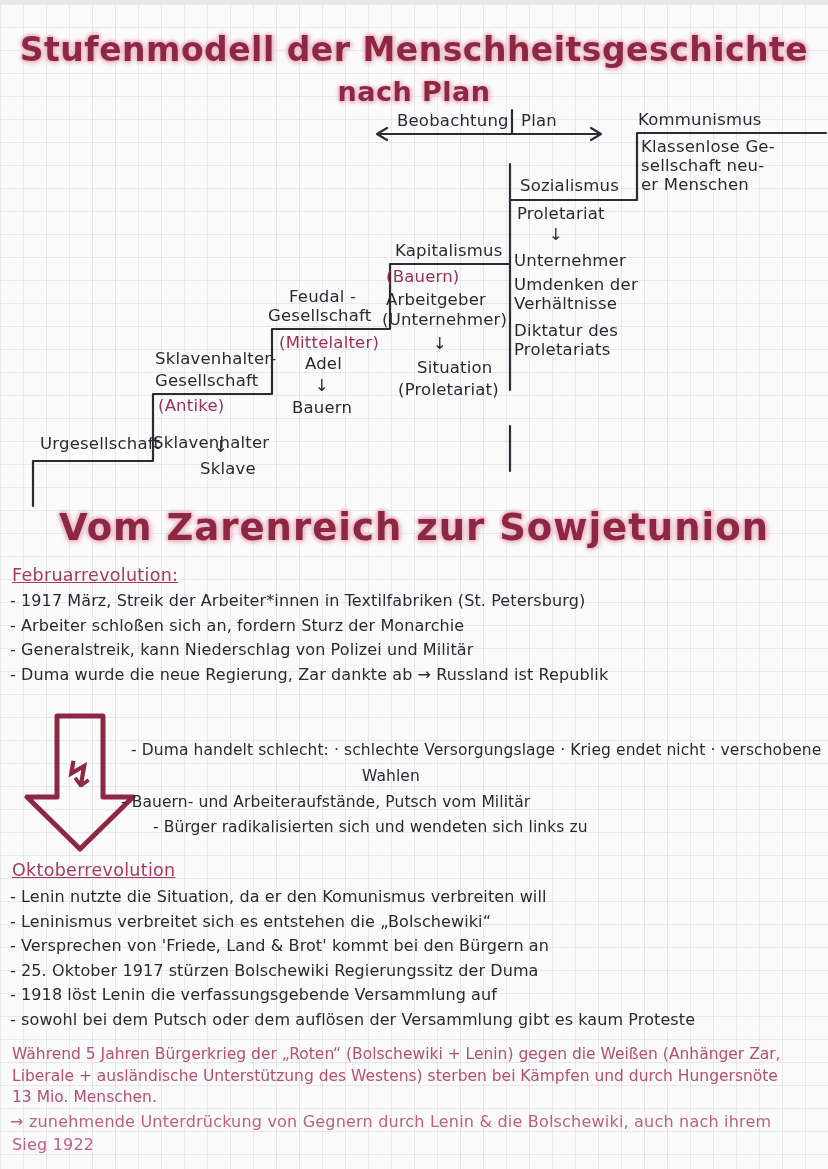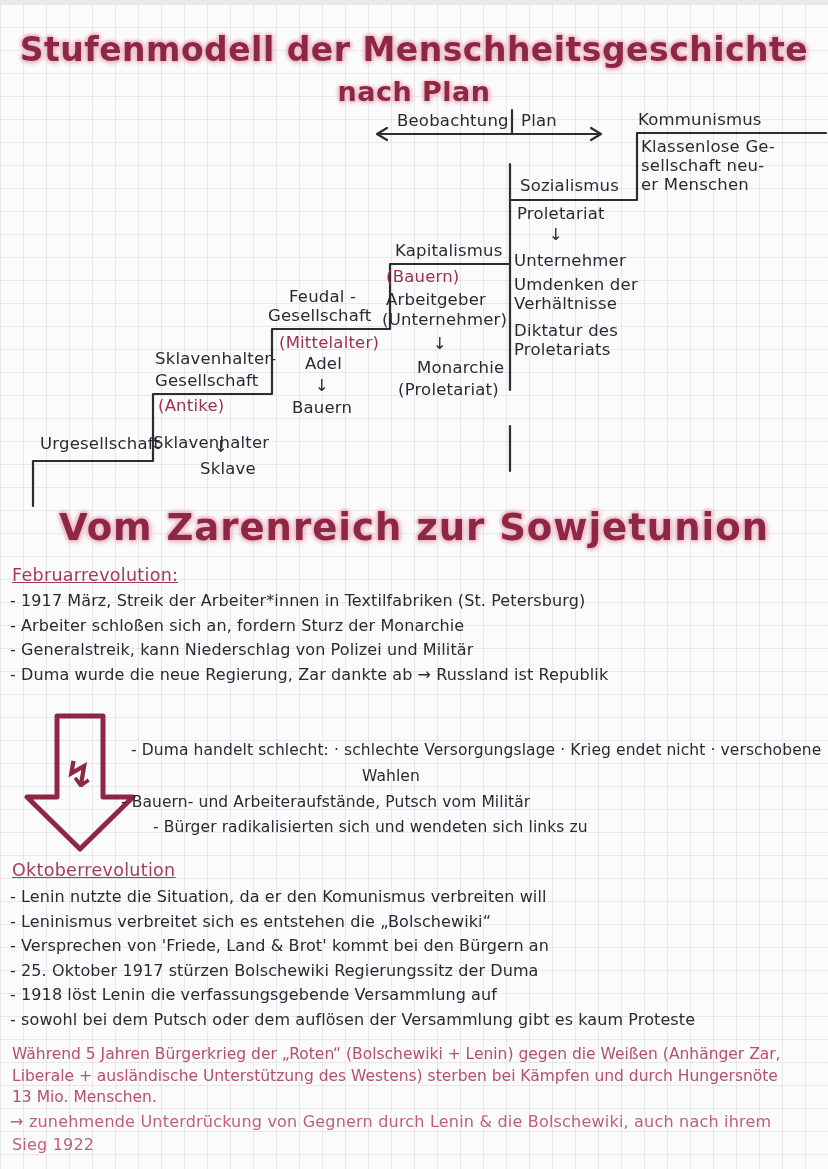--- a/index.html
+++ b/index.html
@@ -75,21 +75,21 @@
   <div class="dl" style="left:514px;top:271px">Umdenken der</div>
   <div class="dl" style="left:514px;top:290px">Verhältnisse</div>
   <div class="dl" style="left:514px;top:317px">Diktatur des</div>
   <div class="dl" style="left:514px;top:336px">Proletariats</div>
 
   <div class="dl" style="left:395px;top:237px">Kapitalismus</div>
   <div class="dl red" style="left:386px;top:263px">(Bauern)</div>
   <div class="dl" style="left:386px;top:286px">Arbeitgeber</div>
   <div class="dl" style="left:382px;top:306px">(Unternehmer)</div>
   <div class="dl" style="left:433px;top:330px">↓</div>
-  <div class="dl" style="left:417px;top:354px">Monarchie</div>
+  <div class="dl" style="left:417px;top:354px">Situation</div>
   <div class="dl" style="left:398px;top:376px">(Proletariat)</div>
 
   <div class="dl" style="left:289px;top:283px">Feudal -</div>
   <div class="dl" style="left:268px;top:302px">Gesellschaft</div>
   <div class="dl red" style="left:279px;top:329px">(Mittelalter)</div>
   <div class="dl" style="left:305px;top:350px">Adel</div>
   <div class="dl" style="left:315px;top:372px">↓</div>
   <div class="dl" style="left:292px;top:394px">Bauern</div>
 
   <div class="dl" style="left:155px;top:345px">Sklavenhalter-</div>

